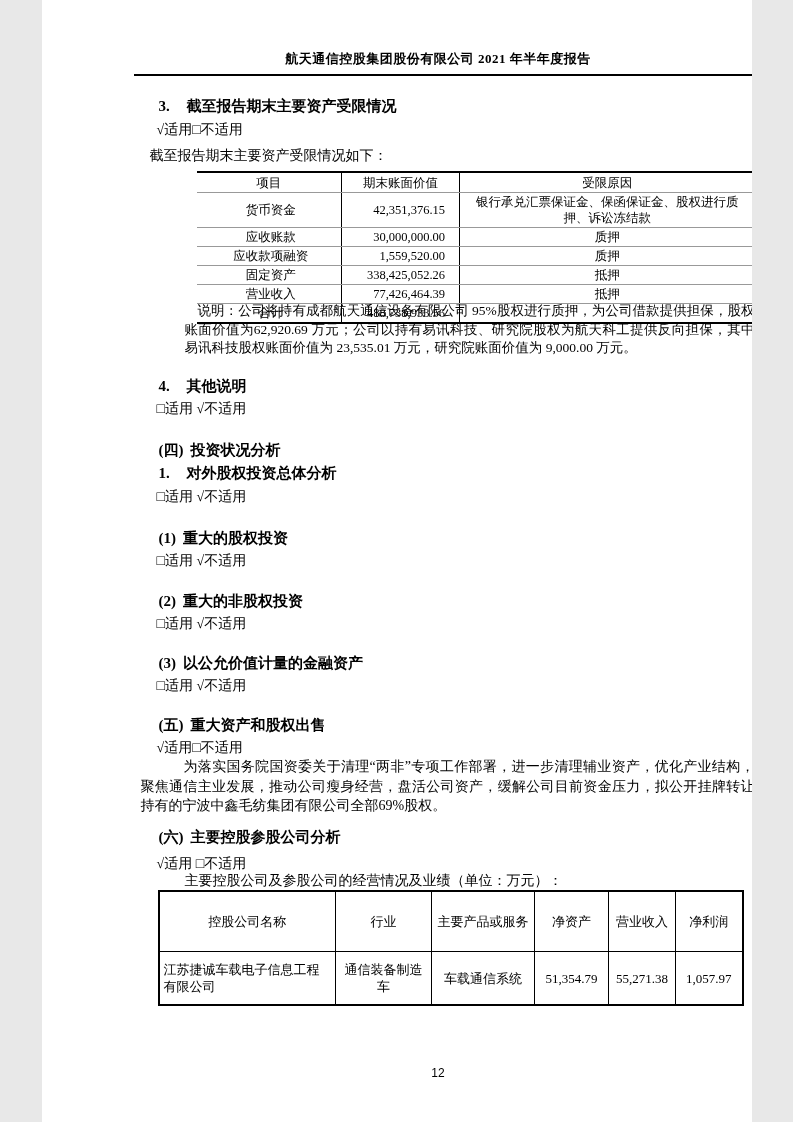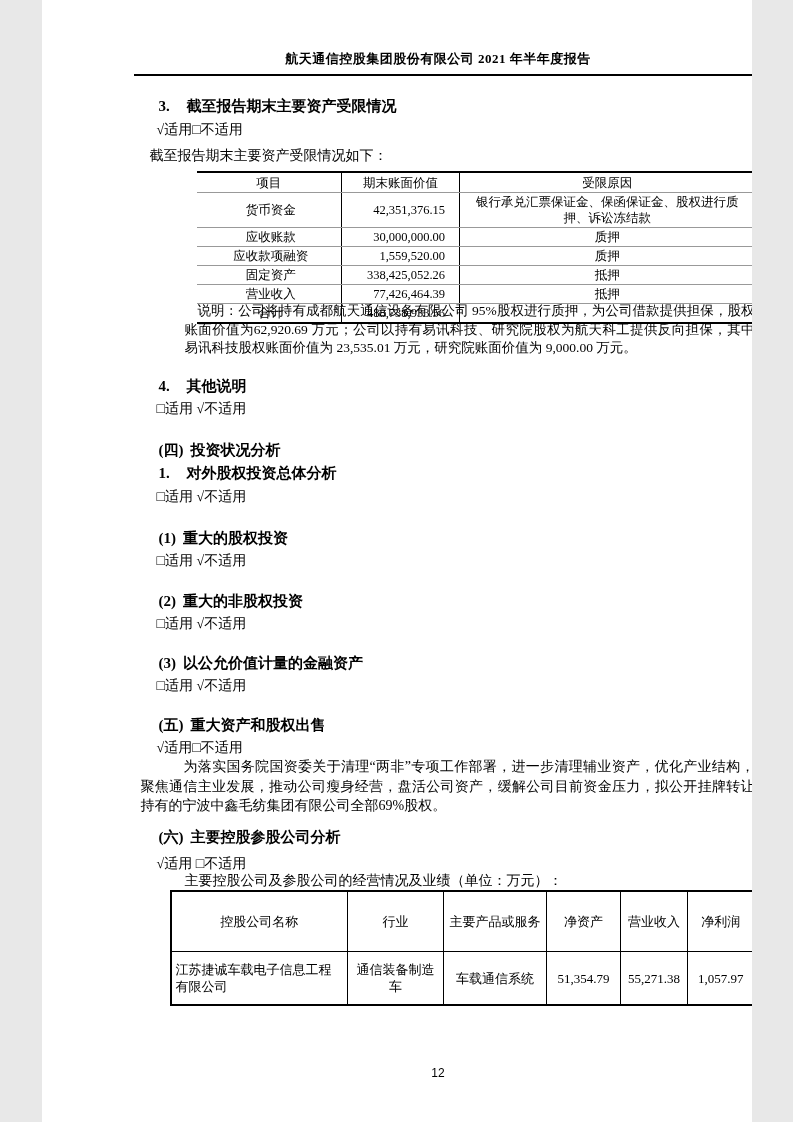--- a/index.html
+++ b/index.html
@@ -61,21 +61,21 @@
   }
   .t1 tr>*:first-child{border-left:none;}
   .t1 tr>*:last-child{border-right:none;}
   .t1 thead th{height:17px;text-align:center;border-top:none;}
   .t1 td{height:16px;}
   .t1 .c-item{text-align:center;padding-left:8px;}
   .t1 .c-value{text-align:right;padding-right:14px;}
   .t1 .c-reason{text-align:center;}
   
   .t2{
-    top:890px;left:128px;width:584px;
+    top:890px;left:116px;width:584px;
     border:2px solid #000;
     font-size:13px;line-height:17px;
   }
   .t2 th,.t2 td{
     font-weight:normal;border:1.5px solid #000;
     padding:2px 3px;text-align:center;vertical-align:middle;
   }
   .t2 thead th{height:55px;}
   .t2 tbody td{height:48px;}
   .t2 .c-name{text-align:left;padding-left:4px;}

